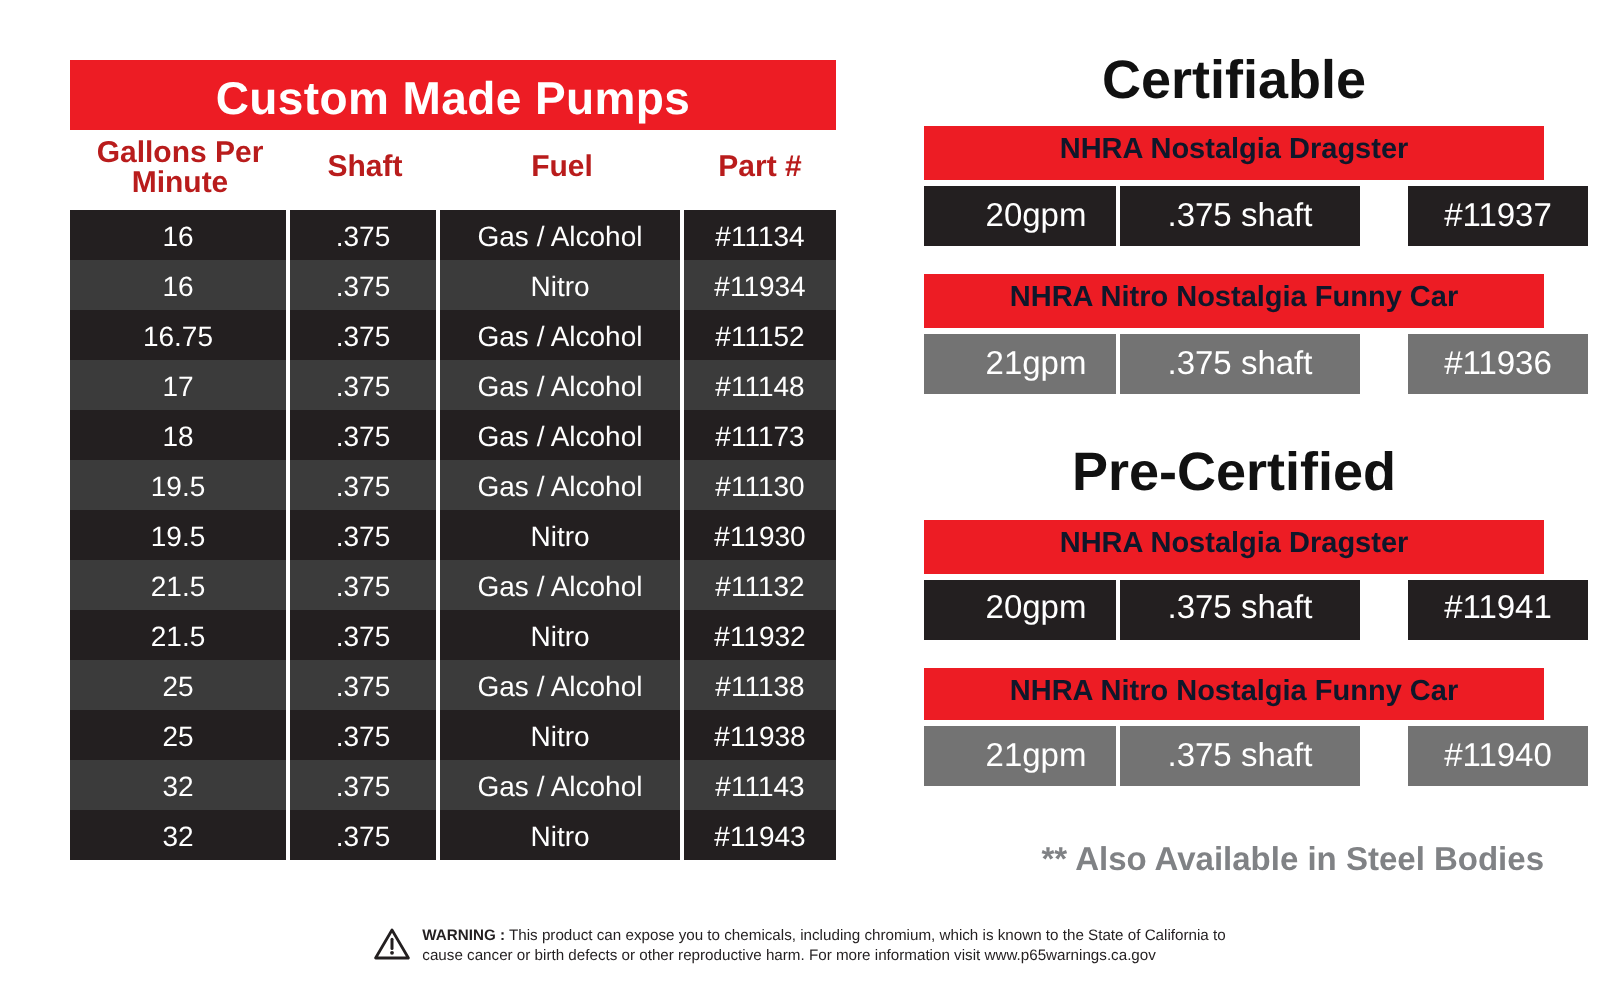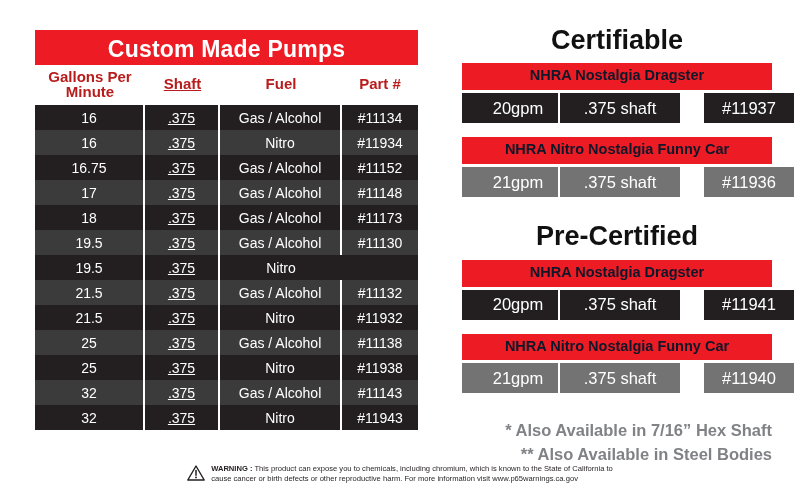--- a/index.html
+++ b/index.html
@@ -59,21 +59,21 @@
     height: 100%;
     display: flex;
     align-items: center;
     justify-content: center;
     line-height: 1;
   }
   .lt-row > div:last-child { border-right: none; }
   .lt-head > div { border-right: none; }
 
   .col-gpm   { width: 110px; flex: 0 0 110px; }
-  .col-shaft { width: 75px;  flex: 0 0 75px; text-decoration: underline; }
+  .col-shaft { width: 75px;  flex: 0 0 75px; }
   .col-fuel  { width: 122px; flex: 0 0 122px; }
   .col-part  { width: 76px;  flex: 0 0 76px; }
 
   
   .right { position: absolute; left: 462px; top: 26px; width: 310px; }
   .r-heading {
     text-align: center;
     font-size: 27px;
     font-weight: bold;
     color: #111;
@@ -187,20 +187,21 @@
     <div class="lt-row darker">
       <div class="col-gpm">19.5</div>
       <div class="col-shaft">.375</div>
       <div class="col-fuel">Gas / Alcohol</div>
       <div class="col-part">#11130</div>
     </div>
     <div class="lt-row dark">
       <div class="col-gpm">19.5</div>
       <div class="col-shaft">.375</div>
       <div class="col-fuel">Nitro</div>
+      <div class="col-part">#11930</div>
     </div>
     <div class="lt-row darker">
       <div class="col-gpm">21.5</div>
       <div class="col-shaft">.375</div>
       <div class="col-fuel">Gas / Alcohol</div>
       <div class="col-part">#11132</div>
     </div>
     <div class="lt-row dark">
       <div class="col-gpm">21.5</div>
       <div class="col-shaft">.375</div>
@@ -275,21 +276,20 @@
     <div>
       <div class="r-band spaced">NHRA Nitro Nostalgia Funny Car</div>
       <div class="r-row darker">
         <div class="rc-1">21gpm</div>
         <div class="rc-2">.375 shaft</div>
         <div class="rc-3">#11940</div>
       </div>
     </div>
 
     <div class="notes">
-      <div>* Also Available in 7/16” Hex Shaft</div>
       <div>** Also Available in Steel Bodies</div>
     </div>
   </div>
 
   <div class="warning">
     <span class="warn-tri">
       <svg width="18" height="16" viewBox="0 0 18 16">
         <path d="M9 1 L17.2 15 L0.8 15 Z" fill="#ffffff" stroke="#231f20" stroke-width="1.4" stroke-linejoin="round"></path>
         <path d="M9 5.6 L9 10.2" stroke="#231f20" stroke-width="1.5" stroke-linecap="round"></path>
         <circle cx="9" cy="12.4" r="0.95" fill="#231f20"></circle>

